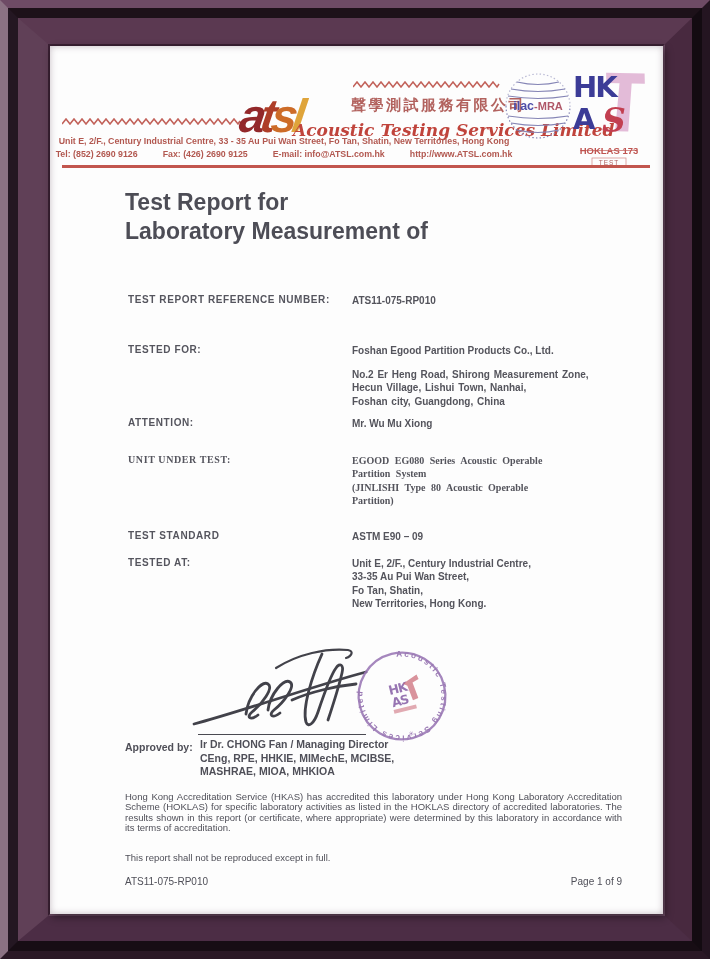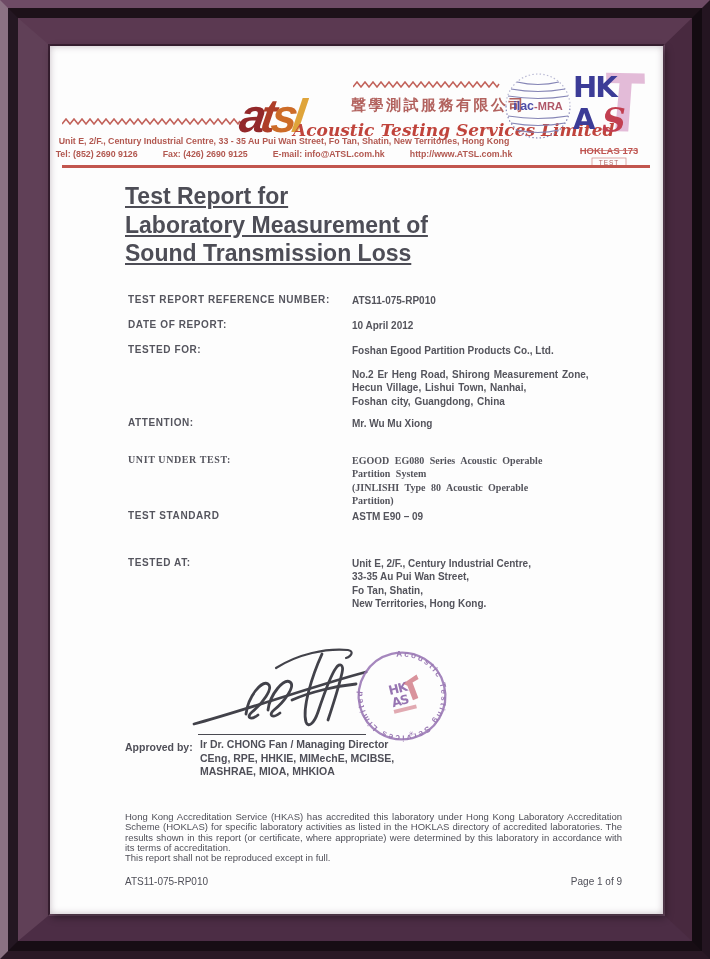--- a/index.html
+++ b/index.html
@@ -32,43 +32,43 @@
     color:#b2625e; white-space:nowrap; }
   .en-script { left:243px; top:74px; font:bold italic 17px "DejaVu Serif",serif;
     color:#c0443c; white-space:nowrap; }
   .addr-line { left:8px; top:90px; width:452px; text-align:center;
     font-size:8.8px; font-weight:bold; color:#b25850; white-space:nowrap; }
   .contact-row { left:8px; top:103px; width:452px; display:flex; justify-content:center; gap:25px;
     font-size:8.8px; font-weight:bold; color:#b25850; white-space:nowrap; }
   .red-rule { left:12px; top:119px; width:588px; height:3px; background:#c2564e; }
 
   
-  .title { left:75px; top:136px; font-size:23px; line-height:28.5px; font-weight:bold; color:#4d4d56;text-decoration:underline; }
+  .title { left:75px; top:142px; font-size:23px; line-height:28.5px; font-weight:bold; color:#4d4d56; }
 
   
   .frow { left:0; width:613px; height:14px; }
   .flabel { position:absolute; left:78px; width:220px; font-size:10px; font-weight:bold;
     letter-spacing:.6px; color:#55555e; white-space:nowrap; }
   .fvalue { position:absolute; left:302px; width:262px; font-size:10px; font-weight:bold;
     color:#54545c; line-height:13.4px; white-space:pre-line; }
   .wsp  { word-spacing:3px; }
   .wsp2 { word-spacing:1px; }
   .r0{top:248px;} .r1{top:273px;} .r2{top:298px;} .r3{top:322px;}
-  .r4{top:371px;} .r5{top:408px;font-family:Liberation Serif, serif;} .r6{top:464px;} .r7{top:511px;}
+  .r4{top:371px;} .r5{top:408px;font-family:Liberation Serif, serif;} .r6{top:484px;} .r7{top:511px;}
 
   
   .approved { left:75px; top:671px; font-size:10.5px; font-weight:bold; color:#4f4f58;margin-top:24px; }
   .sig-svg { left:140px; top:596px; width:185px; height:92px; }
   .sig-line { left:148px; top:688px; width:168px; border-top:1.6px solid #4a4a52; }
   .sig-name { left:150px; top:692px; font-size:10.5px; font-weight:bold; color:#4f4f58; line-height:13.6px; }
   .stamp-svg { left:300px; top:598px; width:104px; height:104px; transform:rotate(-14deg); opacity:.88; }
 
   
   .accred { left:75px; top:746px; width:497px; font-size:9.5px; line-height:10.4px;
-    text-align:justify; color:#4f4f58;margin-top:20px; }
+    text-align:justify; color:#4f4f58; }
   .repro { left:75px; top:806px; font-size:9.5px; color:#4f4f58; }
   .docline { left:75px; top:830px; width:497px; font-size:10px; color:#4f4f58; }
   .pageno { position:absolute; right:0; top:0;padding-left:28px; }
 
   svg { display:block; }
 </style>
 </head>
 <body>
 
 <div class="frame-outer">
@@ -129,30 +129,25 @@
     <text x="37" y="86" text-anchor="middle" font-family="Liberation Sans,sans-serif" font-weight="bold" font-size="9.5" fill="#bf5450">HOKLAS 173</text>
     <rect x="20" y="90" width="34" height="9" fill="none" stroke="#bf5450" stroke-width=".7" opacity=".7"></rect>
     <text x="37" y="97" text-anchor="middle" font-family="Liberation Sans,sans-serif" font-size="6.5" fill="#b06060" letter-spacing="1">TEST</text>
   </svg>
 
   <div class="abs red-rule"></div>
 
   <div class="abs title">
     <div>Test Report for</div>
     <div>Laboratory Measurement of</div>
-    <div>Sound Transmission Loss</div>
   </div>
 
   <div class="abs frow r0">
     <span class="flabel">TEST REPORT REFERENCE NUMBER:</span>
     <span class="fvalue">ATS11-075-RP010</span>
-  </div>
-  <div class="abs frow r1">
-    <span class="flabel">DATE OF REPORT:</span>
-    <span class="fvalue">10 April 2012</span>
   </div>
   <div class="abs frow r2">
     <span class="flabel">TESTED FOR:</span>
     <span class="fvalue">Foshan Egood Partition Products Co., Ltd.</span>
   </div>
   <div class="abs frow r3">
     <span class="flabel"></span>
     <span class="fvalue wsp2">No.2 Er Heng Road, Shirong Measurement Zone,
 Hecun Village, Lishui Town, Nanhai,
 Foshan city, Guangdong, China</span>

